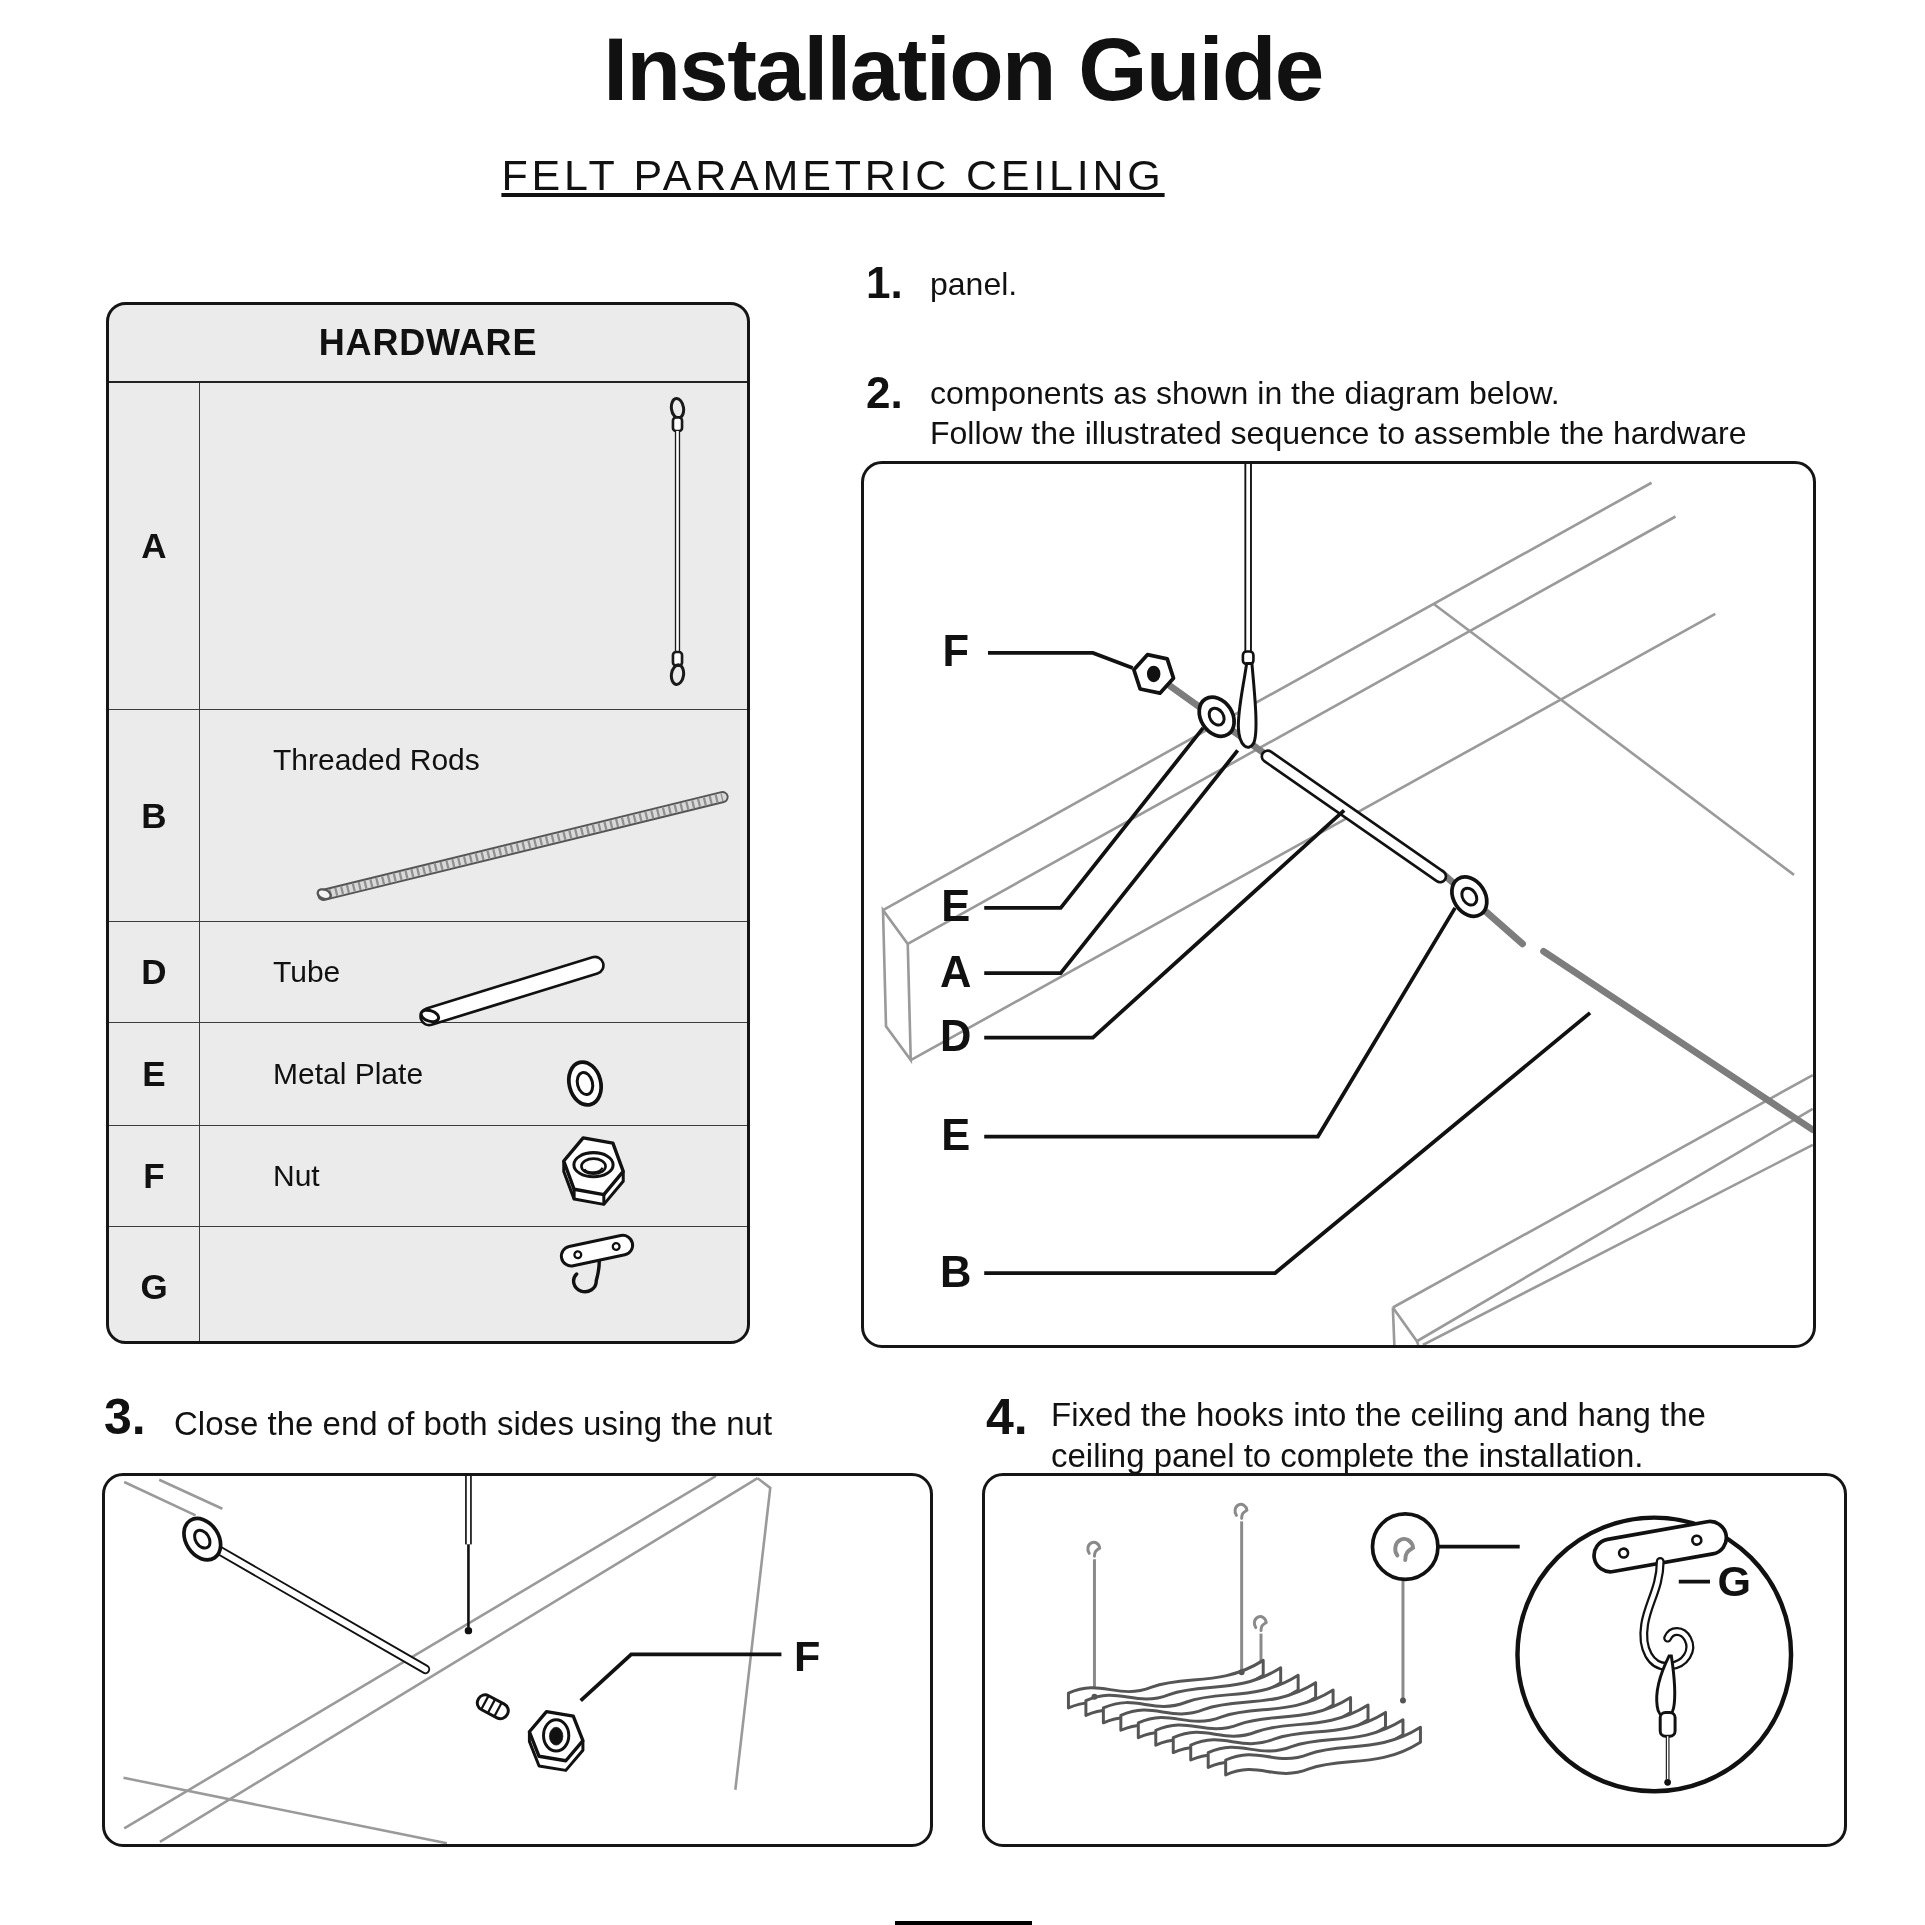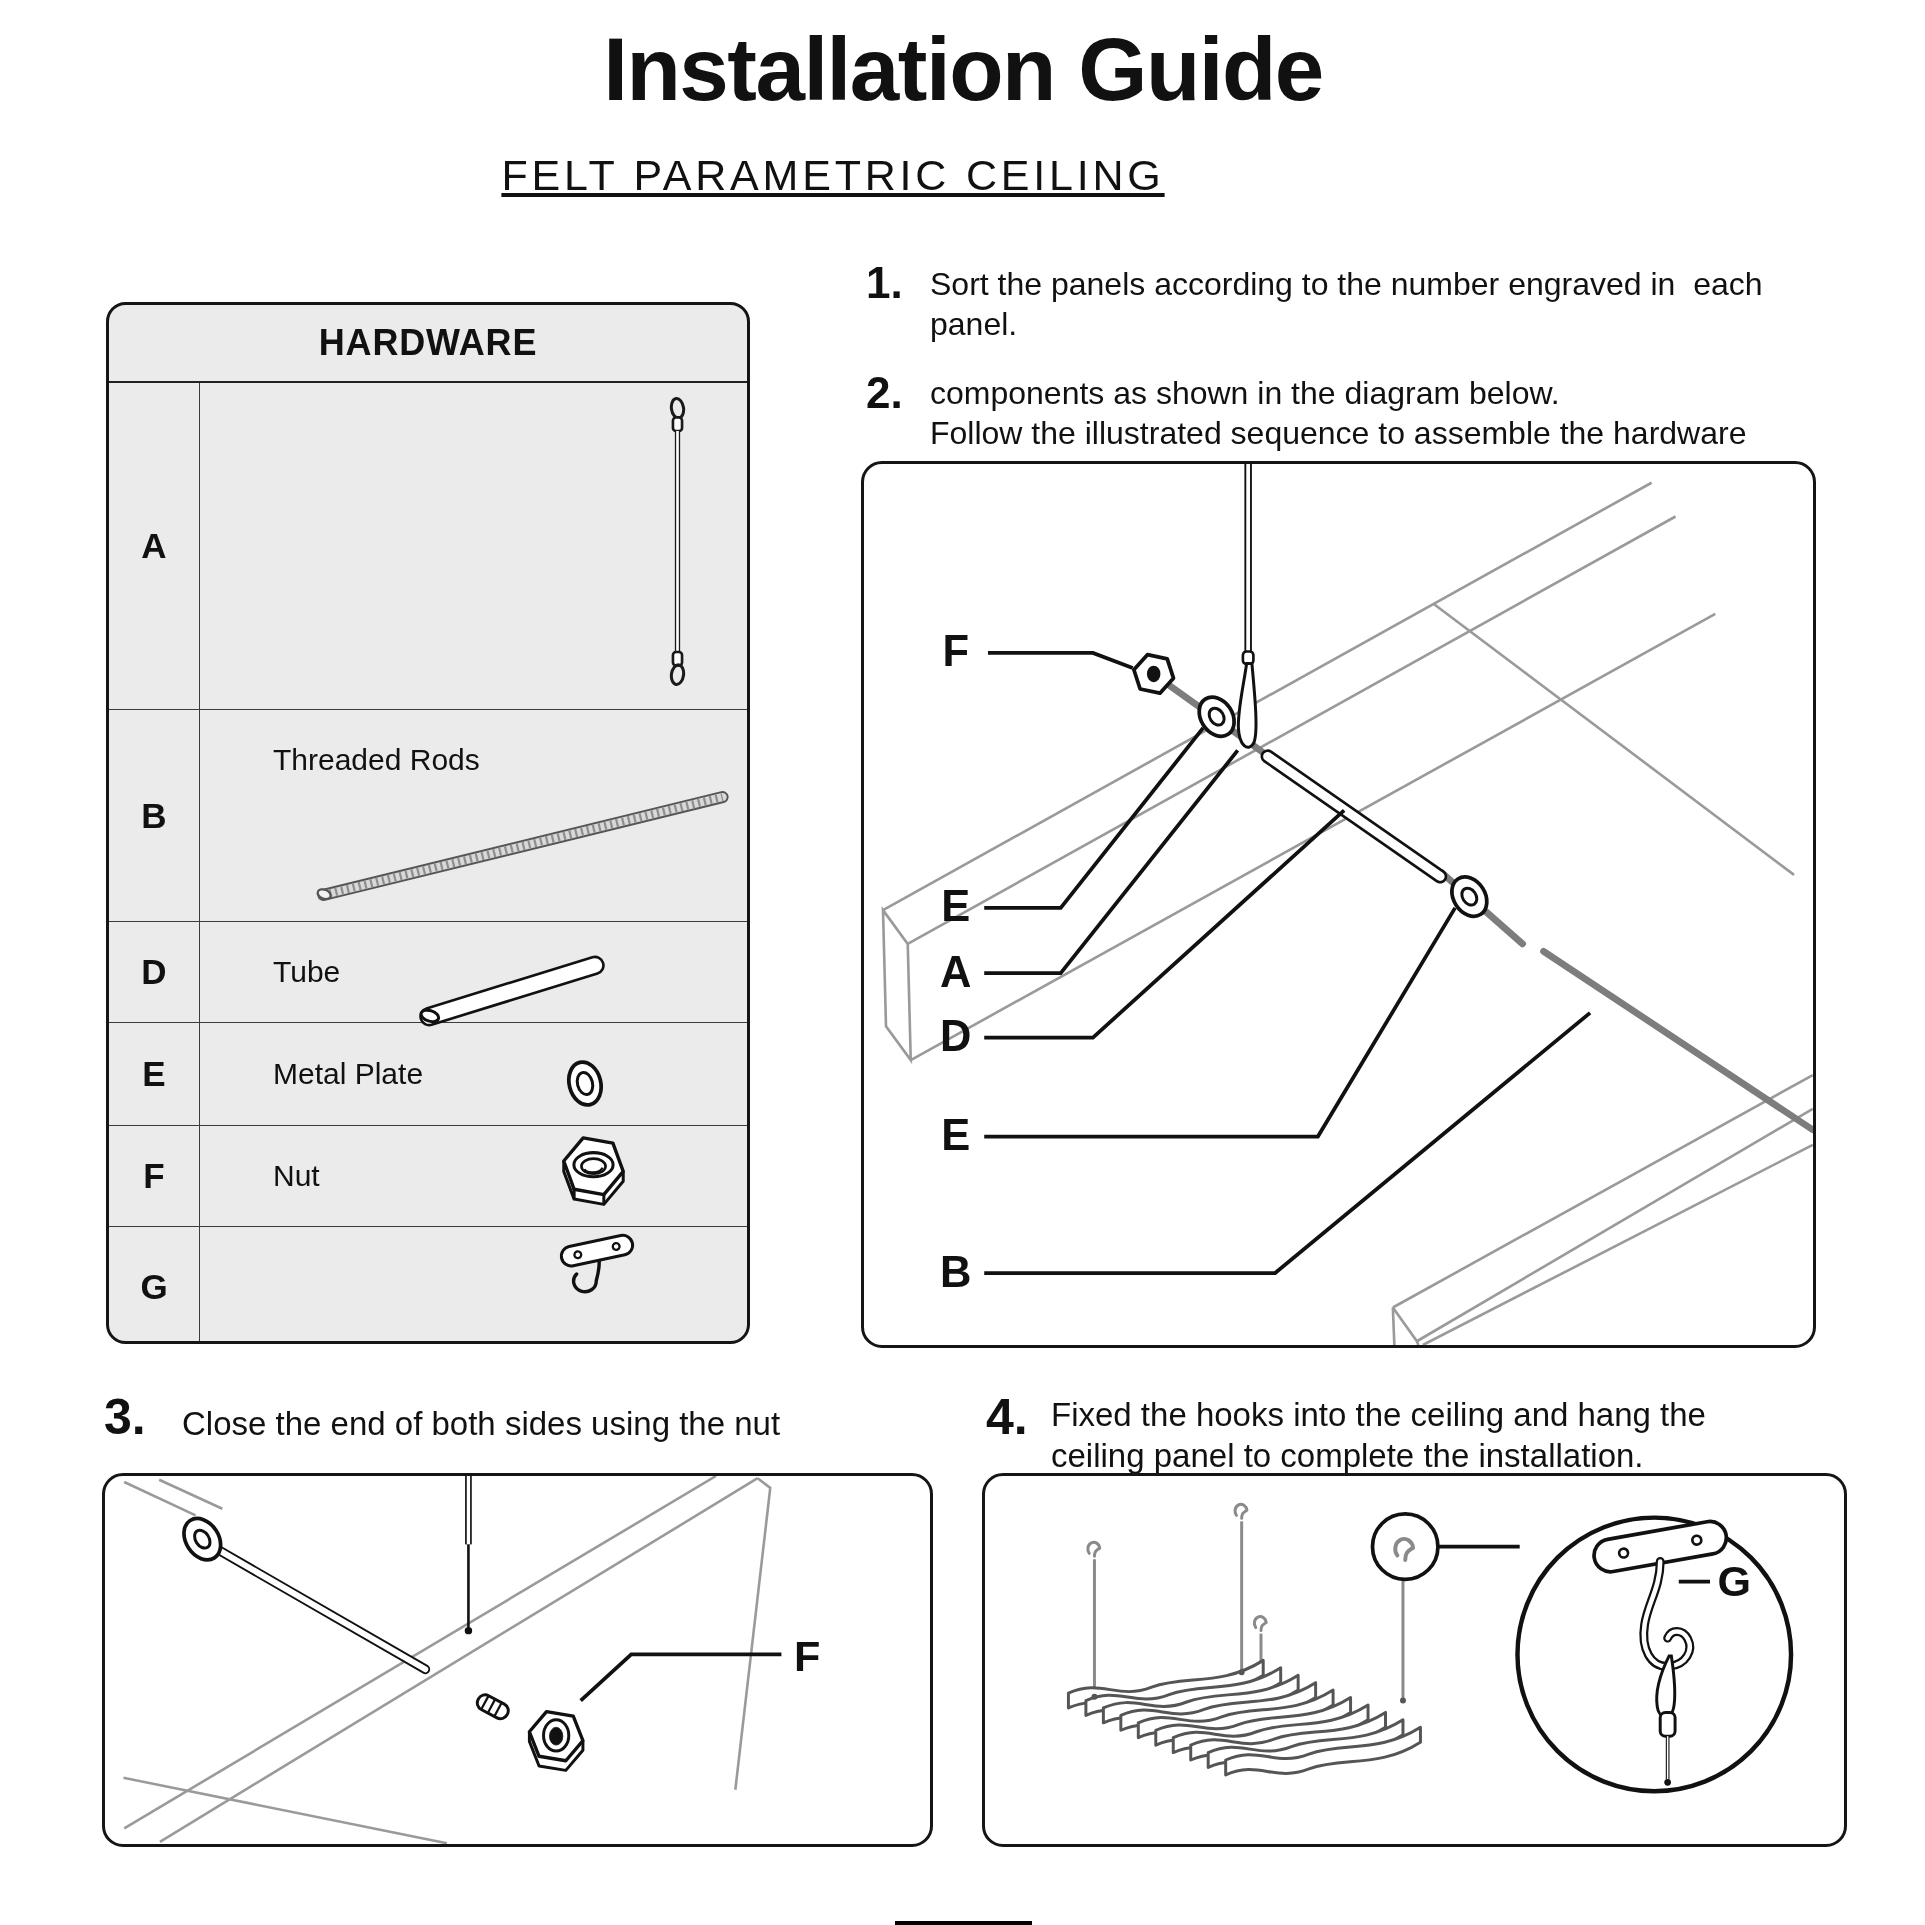--- a/index.html
+++ b/index.html
@@ -107,21 +107,20 @@
         <circle cx="35" cy="30" r="4.5" stroke-width="3" fill="none"></circle>
         <circle cx="87" cy="30" r="4.5" stroke-width="3" fill="none"></circle>
       </g>
       <path d="M64,44 C64,56 62,62 60,70 A15,14 0 1 1 34,61" fill="none" stroke-width="4.5" stroke-linecap="round"></path>
     </g>
   </svg>
 </div>
 
 <div class="abs step-num" style="left:866px;top:258px;">1.</div>
 <div class="abs step-text" style="left:930px;top:264px;width:952px;">
-  <div class="step-line">Sort the panels according to the number engraved in  each</div>
   <div class="step-line">panel.</div>
 </div>
 
 <div class="abs step-num" style="left:866px;top:368px;">2.</div>
 <div class="abs step-text" style="left:930px;top:373px;width:952px;">
   <div class="step-line">components as shown in the diagram below.</div>
   <div class="step-line">Follow the illustrated sequence to assemble the hardware</div>
 </div>
 
 <div class="abs dbox" style="left:861px;top:461px;width:955px;height:887px;">
@@ -182,21 +181,21 @@
     <text class="dlabel" x="122" y="270" text-anchor="middle">F</text>
     <text class="dlabel" x="122" y="610" text-anchor="middle">E</text>
     <text class="dlabel" x="122" y="697" text-anchor="middle">A</text>
     <text class="dlabel" x="122" y="783" text-anchor="middle">D</text>
     <text class="dlabel" x="122" y="915" text-anchor="middle">E</text>
     <text class="dlabel" x="122" y="1097" text-anchor="middle">B</text>
   </svg>
 </div>
 
 <div class="abs step-num big" style="left:104px;top:1388px;">3.</div>
-<div class="abs step-text sz44" style="left:182px;top:1403px;width:755px;">
+<div class="abs step-text sz44" style="left:174px;top:1403px;width:755px;">
   <div class="step-line">Close the end of both sides using the nut</div>
 </div>
 
 <div class="abs dbox" style="left:102px;top:1473px;width:831px;height:374px;">
   <svg viewBox="0 0 1100 495">
 
     <g stroke="#9a9a9a" stroke-width="3.5" fill="none">
       <path d="M873,3 L69,492"></path>
       <path d="M817,0 L21,474"></path>
       <path d="M873,3 L890,16 L843,422"></path>

